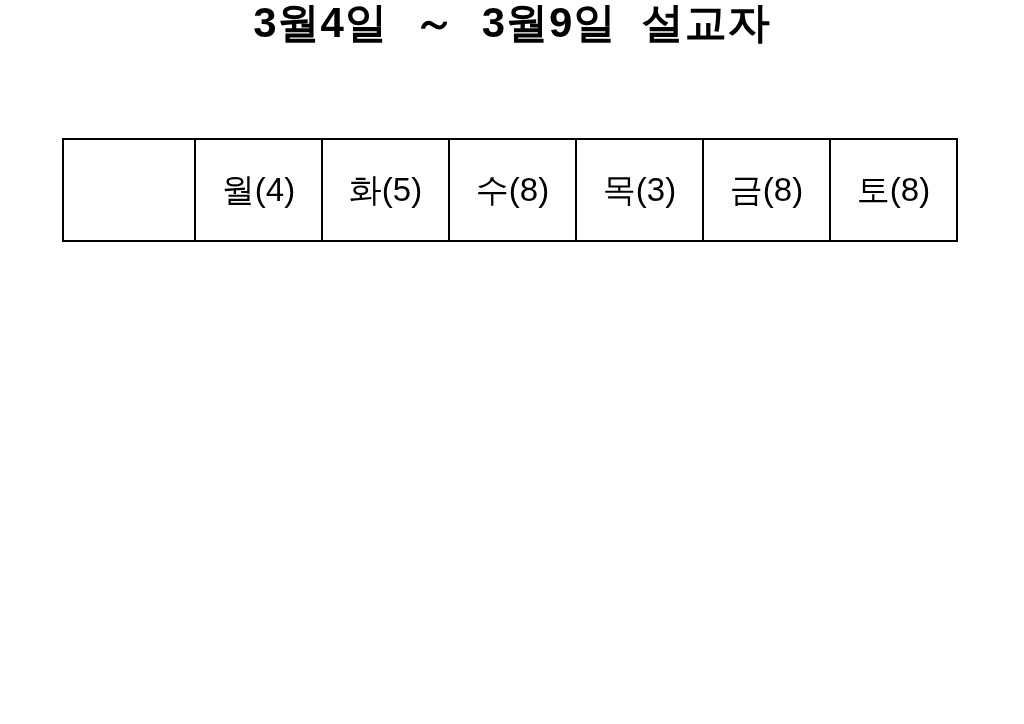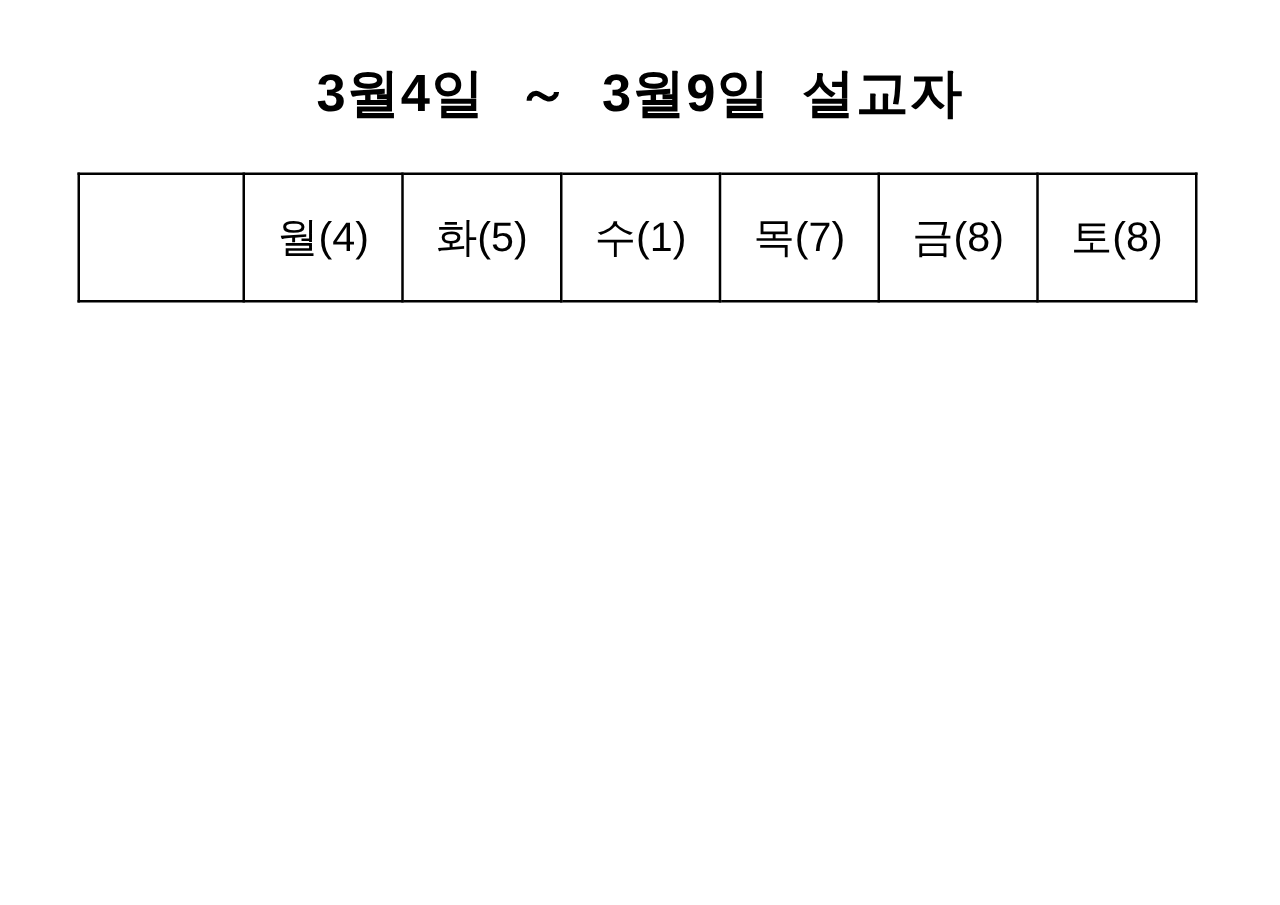--- a/index.html
+++ b/index.html
@@ -20,21 +20,20 @@
     height: 724px;
     position: relative;
     box-sizing: border-box;
   }
   .doc-title {
     text-align: center;
     font-size: 42px;
     font-weight: bold;
     letter-spacing: 1px;
     margin: 0;
-    padding-top: 52px;
     padding-bottom: 0;
     line-height: 1.1;
     white-space: pre;
   }
   .table-wrap {
     position: absolute;
     left: 62px;
     top: 138px;
     width: 896px;
   }
@@ -83,22 +82,22 @@
         <col class="c-day">
         <col class="c-day">
         <col class="c-day">
         <col class="c-day">
       </colgroup>
       <thead>
         <tr>
           <td></td>
           <td>월(4)</td>
           <td>화(5)</td>
-          <td>수(1)</td>
-          <td>목(7)</td>
+          <td>수(8)</td>
+          <td>목(3)</td>
           <td>금(8)</td>
           <td>토(8)</td>
         </tr>
       </thead>
       <tbody>
       </tbody>
     </table>
   </div>
 
 </div>

